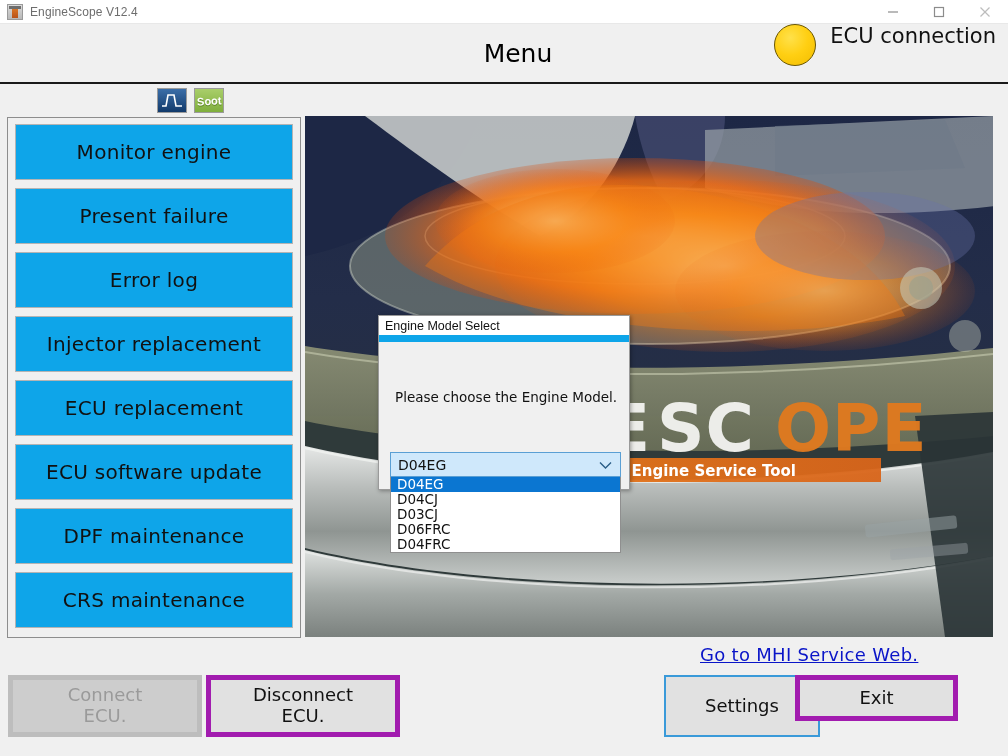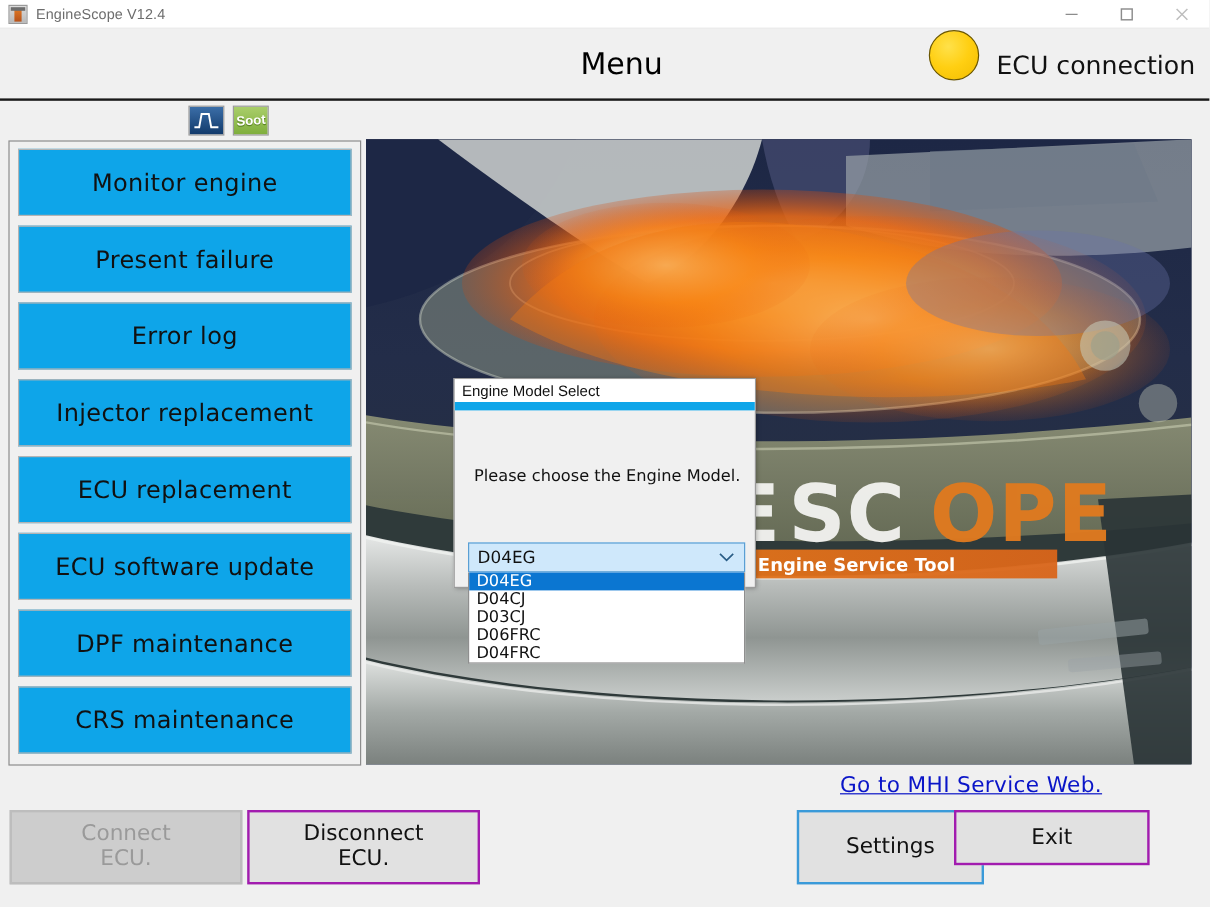--- a/index.html
+++ b/index.html
@@ -62,21 +62,21 @@
   .menu-title {
     position: absolute; left: 0; top: 0; width: 1008px;
     text-align: center; line-height: 60px;
     font-size: 25px; color: #000000;
     font-family: "DejaVu Sans", sans-serif;
     font-weight: 400;
     padding-left: 28px;
   }
   .ecu-status {
     position: absolute; right: 12px; top: 0; height: 43px;
-    display: flex; align-items: flex-end; gap: 14px;
+    display: flex; align-items: flex-start; gap: 14px;
   }
   .ecu-lamp {
     width: 42px; height: 42px; border-radius: 50%;
     background: radial-gradient(circle at 38% 32%, #ffe14a 0%, #ffcf12 48%, #f2bd00 100%);
     border: 1px solid #6a5600;
     flex: none;
   }
   .ecu-label {
     font-size: 21px; color: #111;
     font-family: "DejaVu Sans", sans-serif;
@@ -193,21 +193,21 @@
     cursor: default;
   }
   .combo-opt.sel {
     background: #0b76d1; color: #ffffff;
   }
 
   
   .btm-btn {
     position: absolute;
     background: #e1e1e1;
-    border: 2px solid #a21caf;
+    border: 5px solid #a21caf;
     font-size: 18px; color: #111;
     font-family: "DejaVu Sans", sans-serif;
     line-height: 1.15;
     cursor: pointer; padding: 0;
   }
   .btm-btn.disabled {
     background: #cdcdcd; border-color: #bdbdbd; color: #9a9a9a;
     cursor: default;
   }
   .btn-connect   { left: 8px;   top: 675px; width: 194px; height: 62px; }

